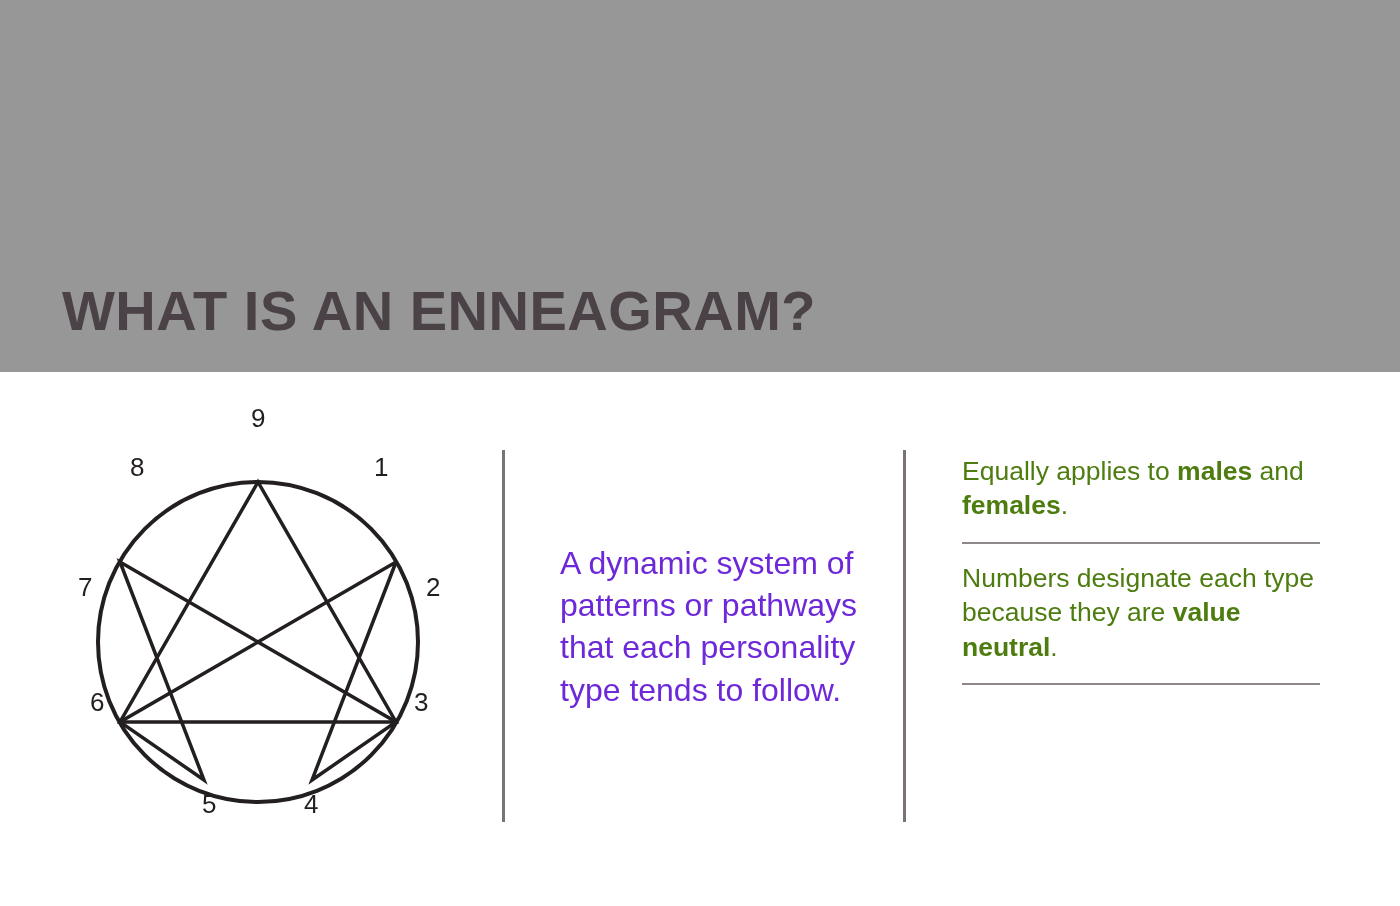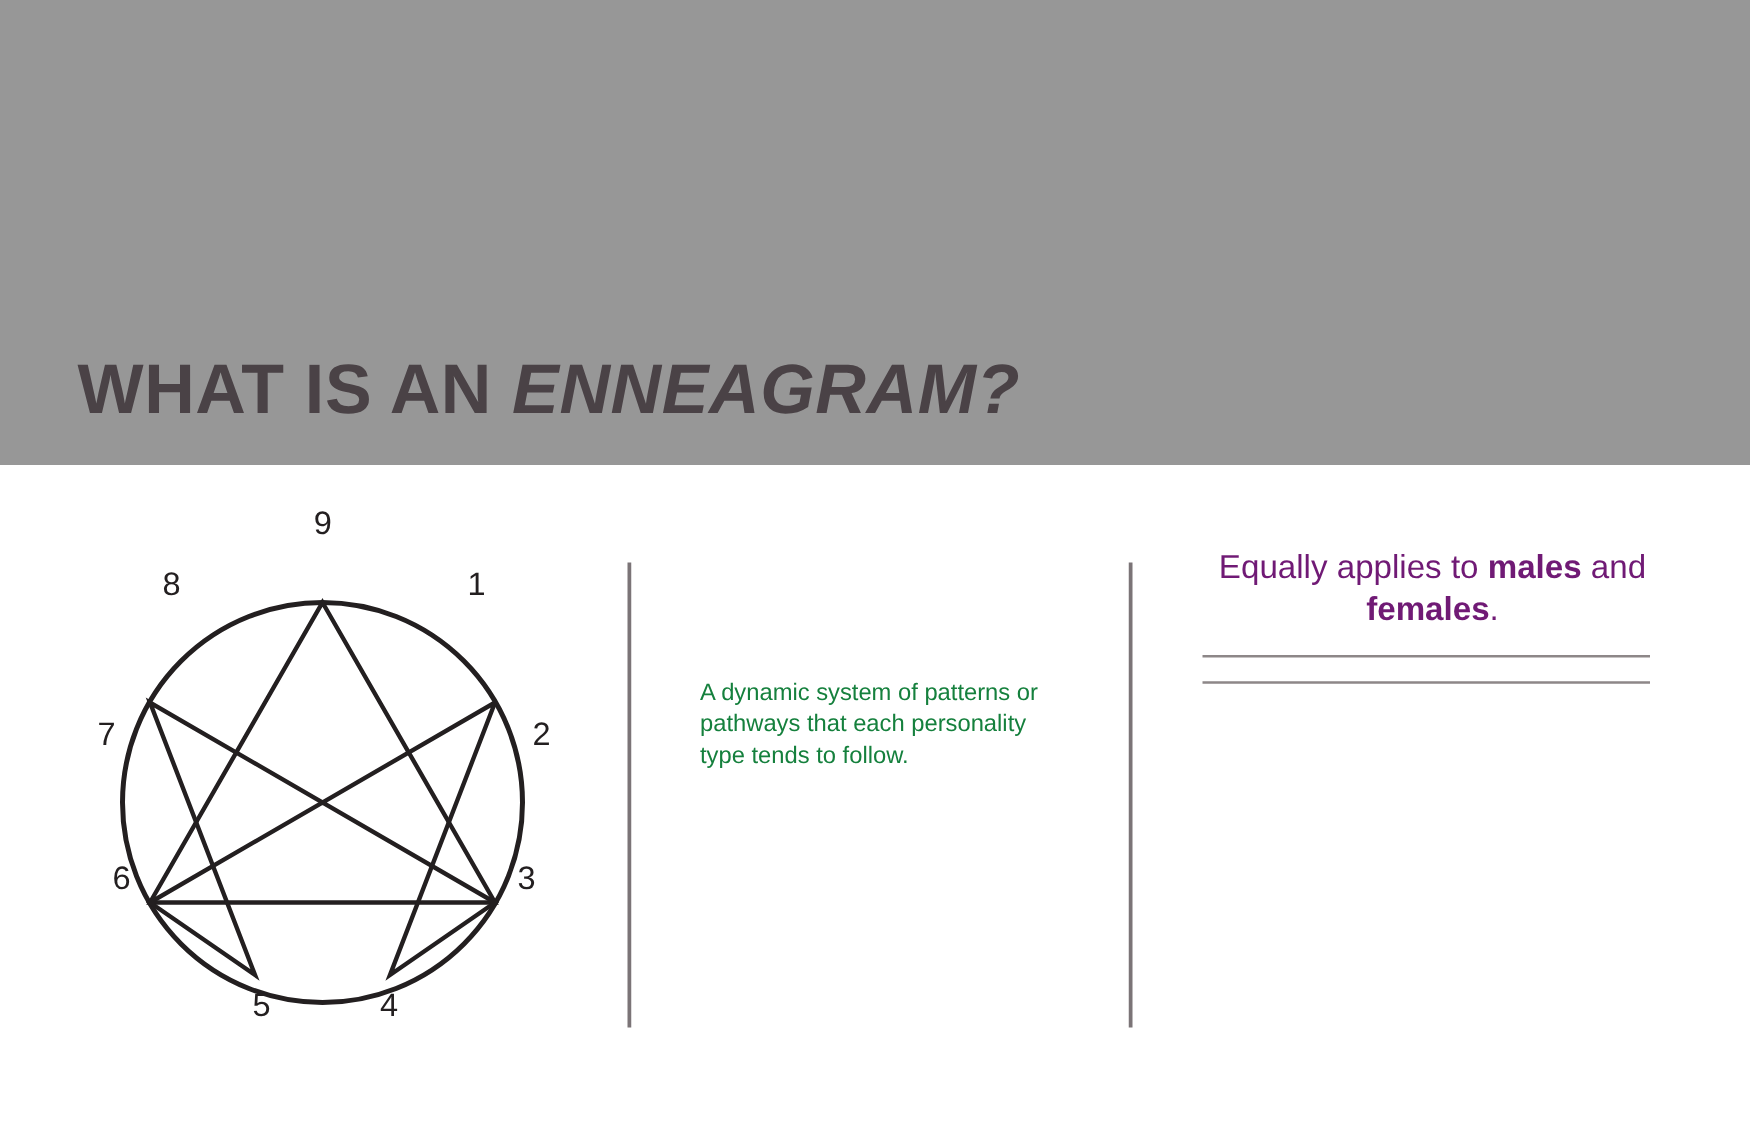--- a/index.html
+++ b/index.html
@@ -30,21 +30,20 @@
     left: 62px;
     top: 283px;
     font-size: 56px;
     font-weight: bold;
     letter-spacing: 0.5px;
     color: #4a4246;
     white-space: nowrap;
     line-height: 1;
   }
   .header-title .em {
-    font-style: italic;
   }
 
   
   .body-area {
     position: absolute;
     left: 0;
     top: 372px;
     width: 1400px;
     height: 534px;
     background: #ffffff;
@@ -76,35 +75,34 @@
   }
   .vrule-1 { left: 502px; top: 78px; height: 372px; }
   .vrule-2 { left: 903px; top: 78px; height: 372px; }
 
   
   .mid-col {
     position: absolute;
     left: 560px;
     top: 170px;
     width: 300px;
-    font-size: 19px;
+    font-size: 32px;
     line-height: 1.32;
-    color: #15803d;
+    color: #6d28d9;
   }
 
   
   .right-col {
     position: absolute;
     left: 962px;
-    top: 64px;
+    top: 82px;
     width: 368px;
     font-size: 26.5px;
     line-height: 1.3;
-    color: #701a75;
-    text-align: center;
+    color: #4d7c0f;
   }
   .right-item {
     margin: 0;
   }
   .right-item b {
     font-weight: bold;
   }
   .hrule {
     height: 2px;
     background: #8d8788;
@@ -149,18 +147,19 @@
   <div class="vrule vrule-2"></div>
 
   <div class="mid-col">A dynamic system of patterns or pathways that each personality type tends to follow.</div>
 
   <div class="right-col">
 
     <p class="right-item first"><span>Equally applies to </span><b>males</b><span> and </span><b>females</b><span>.</span></p>
 
     <div class="hrule"></div>
 
+    <p class="right-item"><span>Numbers designate each type because they are </span><b>value neutral</b><span>.</span></p>
 
     <div class="hrule"></div>
 
 
   </div>
 </div>
 
 </body></html>

